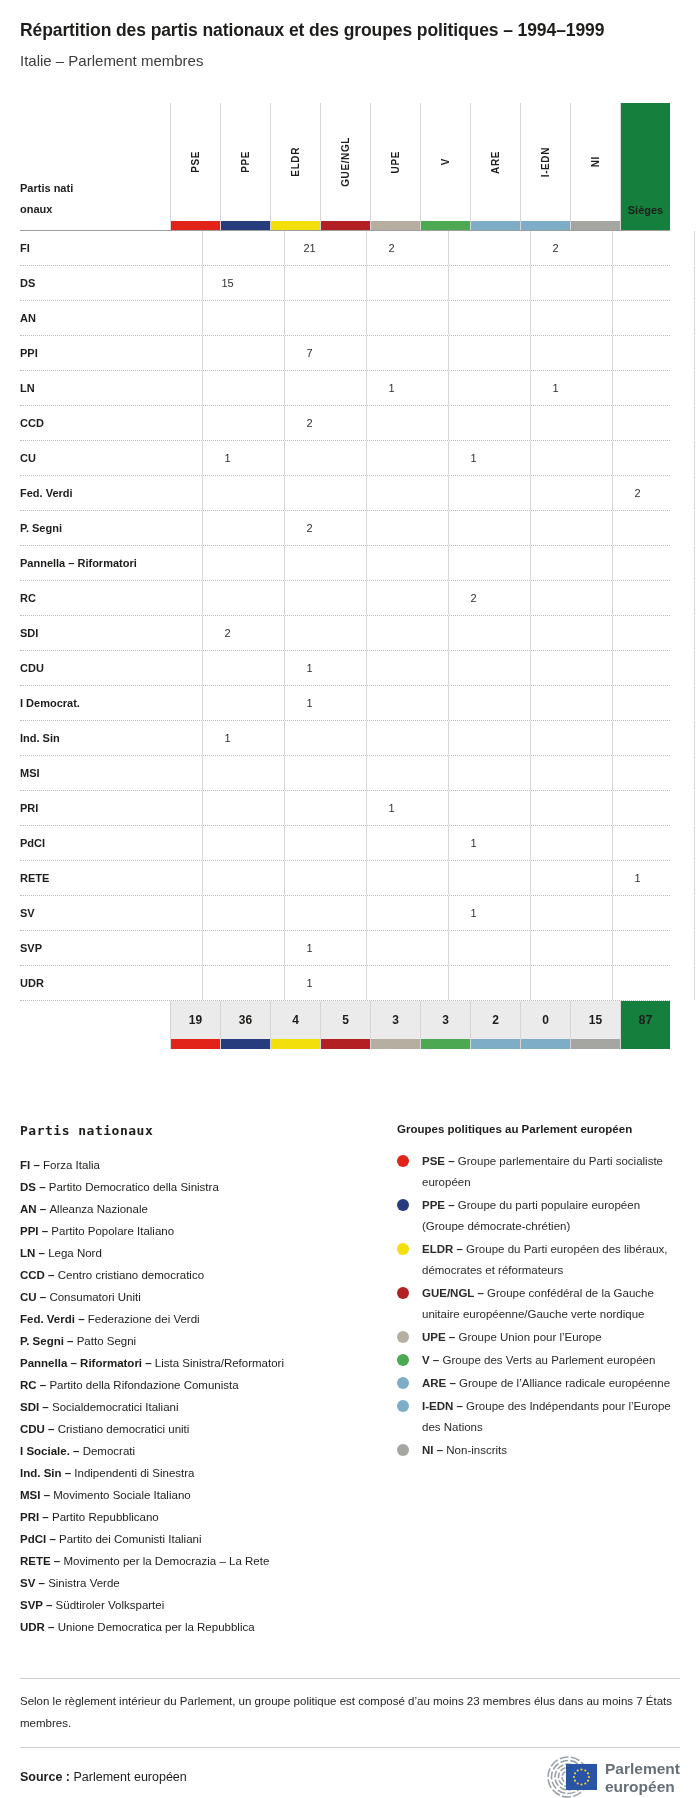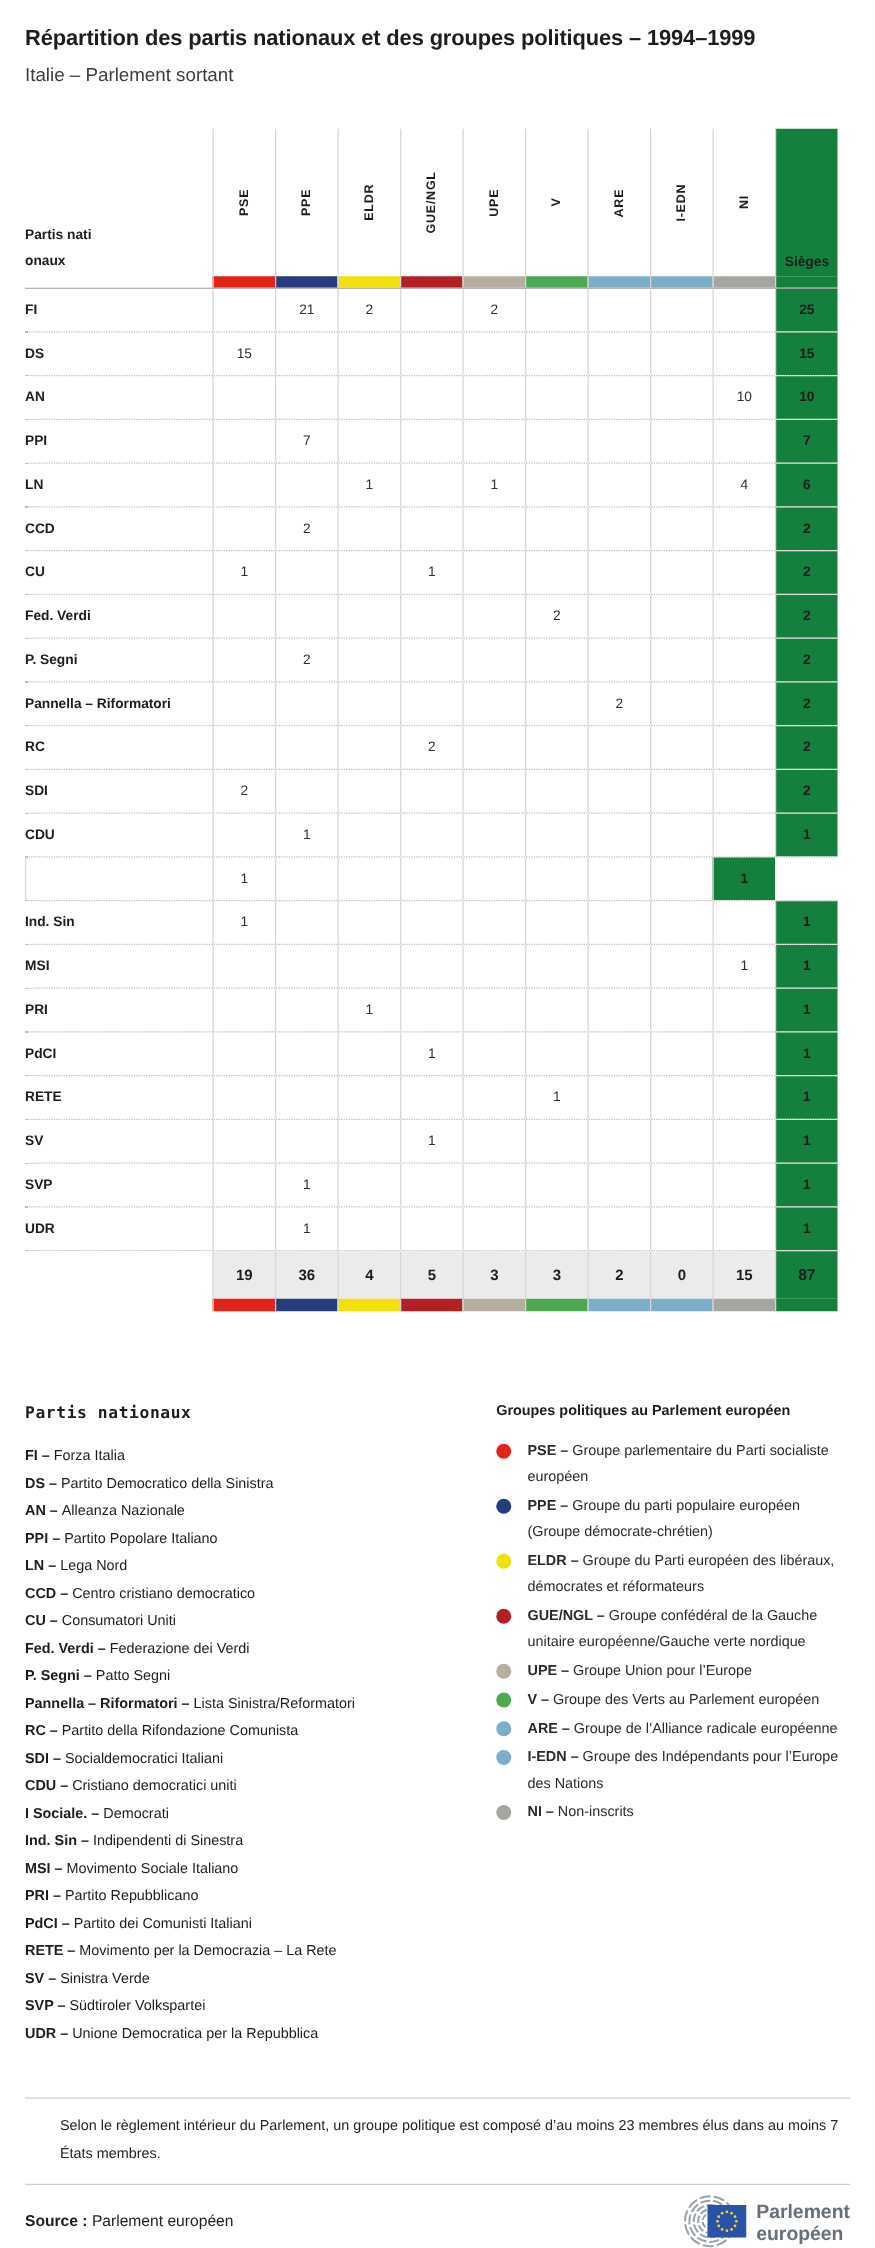--- a/index.html
+++ b/index.html
@@ -20,21 +20,21 @@
   .thead .labelcell{display:flex;align-items:flex-end;}
   .head-label{width:54px;font-weight:700;font-size:11px;line-height:21px;word-break:break-all;padding-bottom:1px;}
   .thead .colcell{display:flex;align-items:center;justify-content:center;}
   .vlabel{writing-mode:vertical-rl;transform:rotate(180deg);font-size:10px;font-weight:700;letter-spacing:0.6px;white-space:nowrap;}
   .headseats{display:flex;align-items:flex-end;justify-content:center;}
   .seats-label{font-size:11px;font-weight:700;padding-bottom:5px;}
 
   .tbar{height:9px;border-bottom:1px solid #9d9d9d;}
   .tbar .labelcell{background:#fff;}
 
-  .tdata{height:34px;}
+  .tdata{height:34px;gap:32px;}
   .tdata ~ .tdata{border-top:1px dotted #bcbcbc;}
   .rowlabel{display:flex;align-items:center;font-size:11px;font-weight:700;}
   .val{display:flex;align-items:center;justify-content:center;font-size:11px;color:#303030;}
   .seatsval{display:flex;align-items:center;justify-content:center;font-size:11px;font-weight:700;}
 
   .ttotals{height:38px;border-top:1px dotted #bcbcbc;}
   .ttotals .labelcell{background:#fff;}
   .totval{background:#ebebeb;display:flex;align-items:center;justify-content:center;font-size:12px;font-weight:700;}
   .tot-seats{display:flex;align-items:center;justify-content:center;font-size:12.5px;font-weight:700;}
   .tbarbot{height:10px;}
@@ -48,31 +48,31 @@
   .abbr{font-weight:700;text-align:right;}
   .legend-right{flex:1;}
   .legend-right-heading{font-size:11.5px;font-weight:700;margin-bottom:16px;}
   .g-item{display:flex;align-items:flex-start;font-size:11.5px;line-height:21px;margin-bottom:2px;}
   .g-dot{width:12px;height:12px;border-radius:50%;flex:none;margin:4px 13px 0 0;}
   .g-text{color:#2a2a2a;}
 
   
   .rule{border-top:1px solid #cfcfcf;}
   .rule-top{margin-top:40px;}
-  .footnote{font-size:11.5px;line-height:22px;padding:11px 0 13px;color:#242424;margin-left:28px;}
+  .footnote{font-size:11.5px;line-height:22px;padding:11px 0 13px;color:#242424;}
   .footer{display:flex;justify-content:space-between;align-items:center;padding:8px 0 20px;}
   .source{font-size:12.5px;}
 </style>
 </head>
 <body>
 
 <div class="container">
 
   <h1 class="title">Répartition des partis nationaux et des groupes politiques – 1994–1999</h1>
-  <div class="subtitle">Italie – Parlement sortant</div>
+  <div class="subtitle">Italie – Parlement membres</div>
 
   <div class="table">
       <div class="trow thead">
         <div class="cell labelcell">
           <div class="head-label">Partis nationaux</div>
         </div>
         <div class="cell colcell">
           <div class="vlabel">PSE</div>
         </div>
         <div class="cell colcell">
@@ -279,20 +279,21 @@
         <div class="cell colcell val"></div>
         <div class="cell colcell val"></div>
         <div class="cell colcell val"></div>
         <div class="cell colcell val"></div>
         <div class="cell colcell val"></div>
         <div class="cell colcell val"></div>
         <div class="cell colcell val"></div>
         <div class="cell seatscell seatsval">1</div>
       </div>
       <div class="trow tdata">
+        <div class="cell labelcell rowlabel">I Democrat.</div>
         <div class="cell colcell val"></div>
         <div class="cell colcell val">1</div>
         <div class="cell colcell val"></div>
         <div class="cell colcell val"></div>
         <div class="cell colcell val"></div>
         <div class="cell colcell val"></div>
         <div class="cell colcell val"></div>
         <div class="cell colcell val"></div>
         <div class="cell colcell val"></div>
         <div class="cell seatscell seatsval">1</div>

